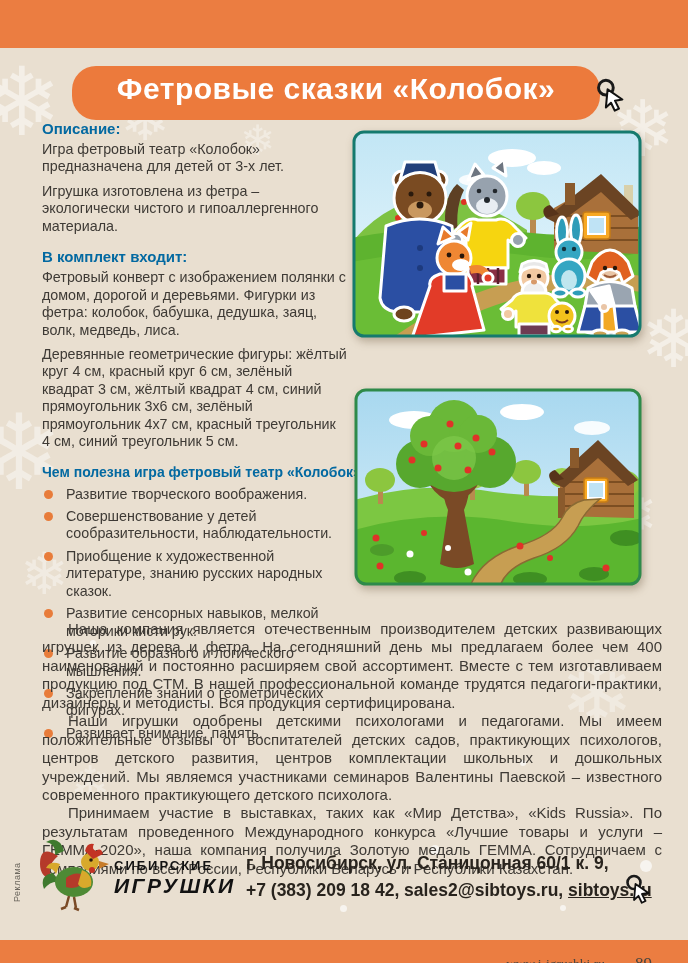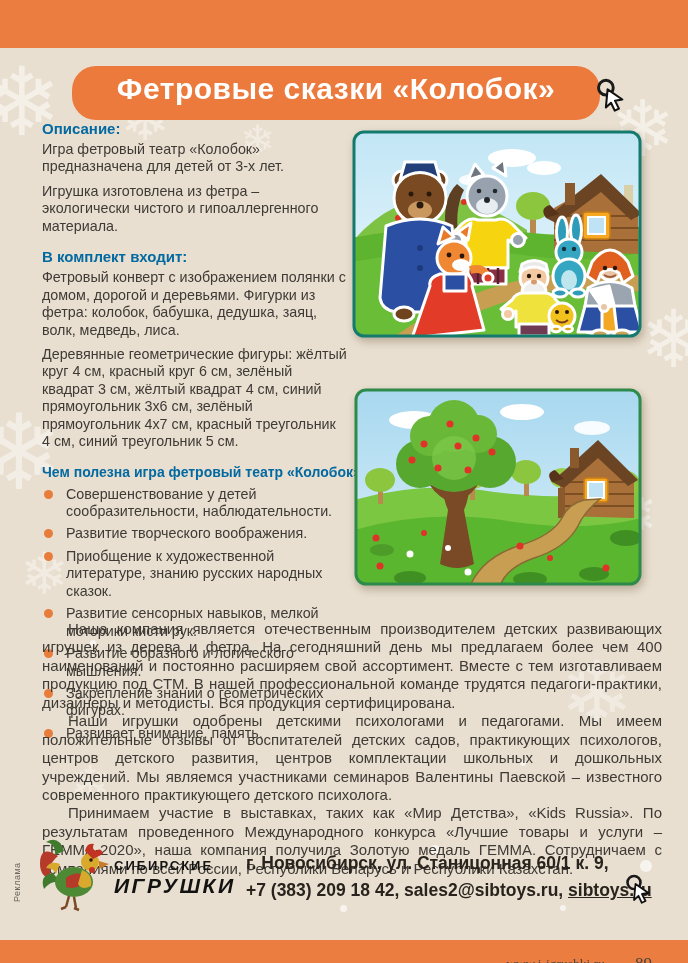--- a/index.html
+++ b/index.html
@@ -98,22 +98,22 @@
         <p>Игрушка изготовлена из фетра – экологически чистого и гипоаллергенного материала.</p>
       </div>
       <div class="section">
         <div class="section-heading">В комплект входит:</div>
         <p>Фетровый конверт с изображением полянки с домом, дорогой и деревьями. Фигурки из фетра: колобок, бабушка, дедушка, заяц, волк, медведь, лиса.</p>
         <p>Деревянные геометрические фигуры: жёлтый круг 4 см, красный круг 6 см, зелёный квадрат 3 см, жёлтый квадрат 4 см, синий прямоугольник 3х6 см, зелёный прямоугольник 4х7 см, красный треугольник 4 см, синий треугольник 5 см.</p>
       </div>
       <div class="section">
         <div class="section-heading tight">Чем полезна игра фетровый театр «Колобок»:</div>
         <ul class="benefits">
+          <li><span class="bullet-dot"></span><span>Развитие творческого воображения.</span></li>
           <li><span class="bullet-dot"></span><span>Совершенствование у детей сообразительности, наблюдательности.</span></li>
-          <li><span class="bullet-dot"></span><span>Развитие творческого воображения.</span></li>
           <li><span class="bullet-dot"></span><span>Приобщение к художественной литературе, знанию русских народных сказок.</span></li>
           <li><span class="bullet-dot"></span><span>Развитие сенсорных навыков, мелкой моторики кисти рук.</span></li>
           <li><span class="bullet-dot"></span><span>Развитие образного и логического мышления.</span></li>
           <li><span class="bullet-dot"></span><span>Закрепление знаний о геометрических фигурах.</span></li>
           <li><span class="bullet-dot"></span><span>Развивает внимание, память.</span></li>
         </ul>
       </div>
     </div>
 
     <div class="image-1">

